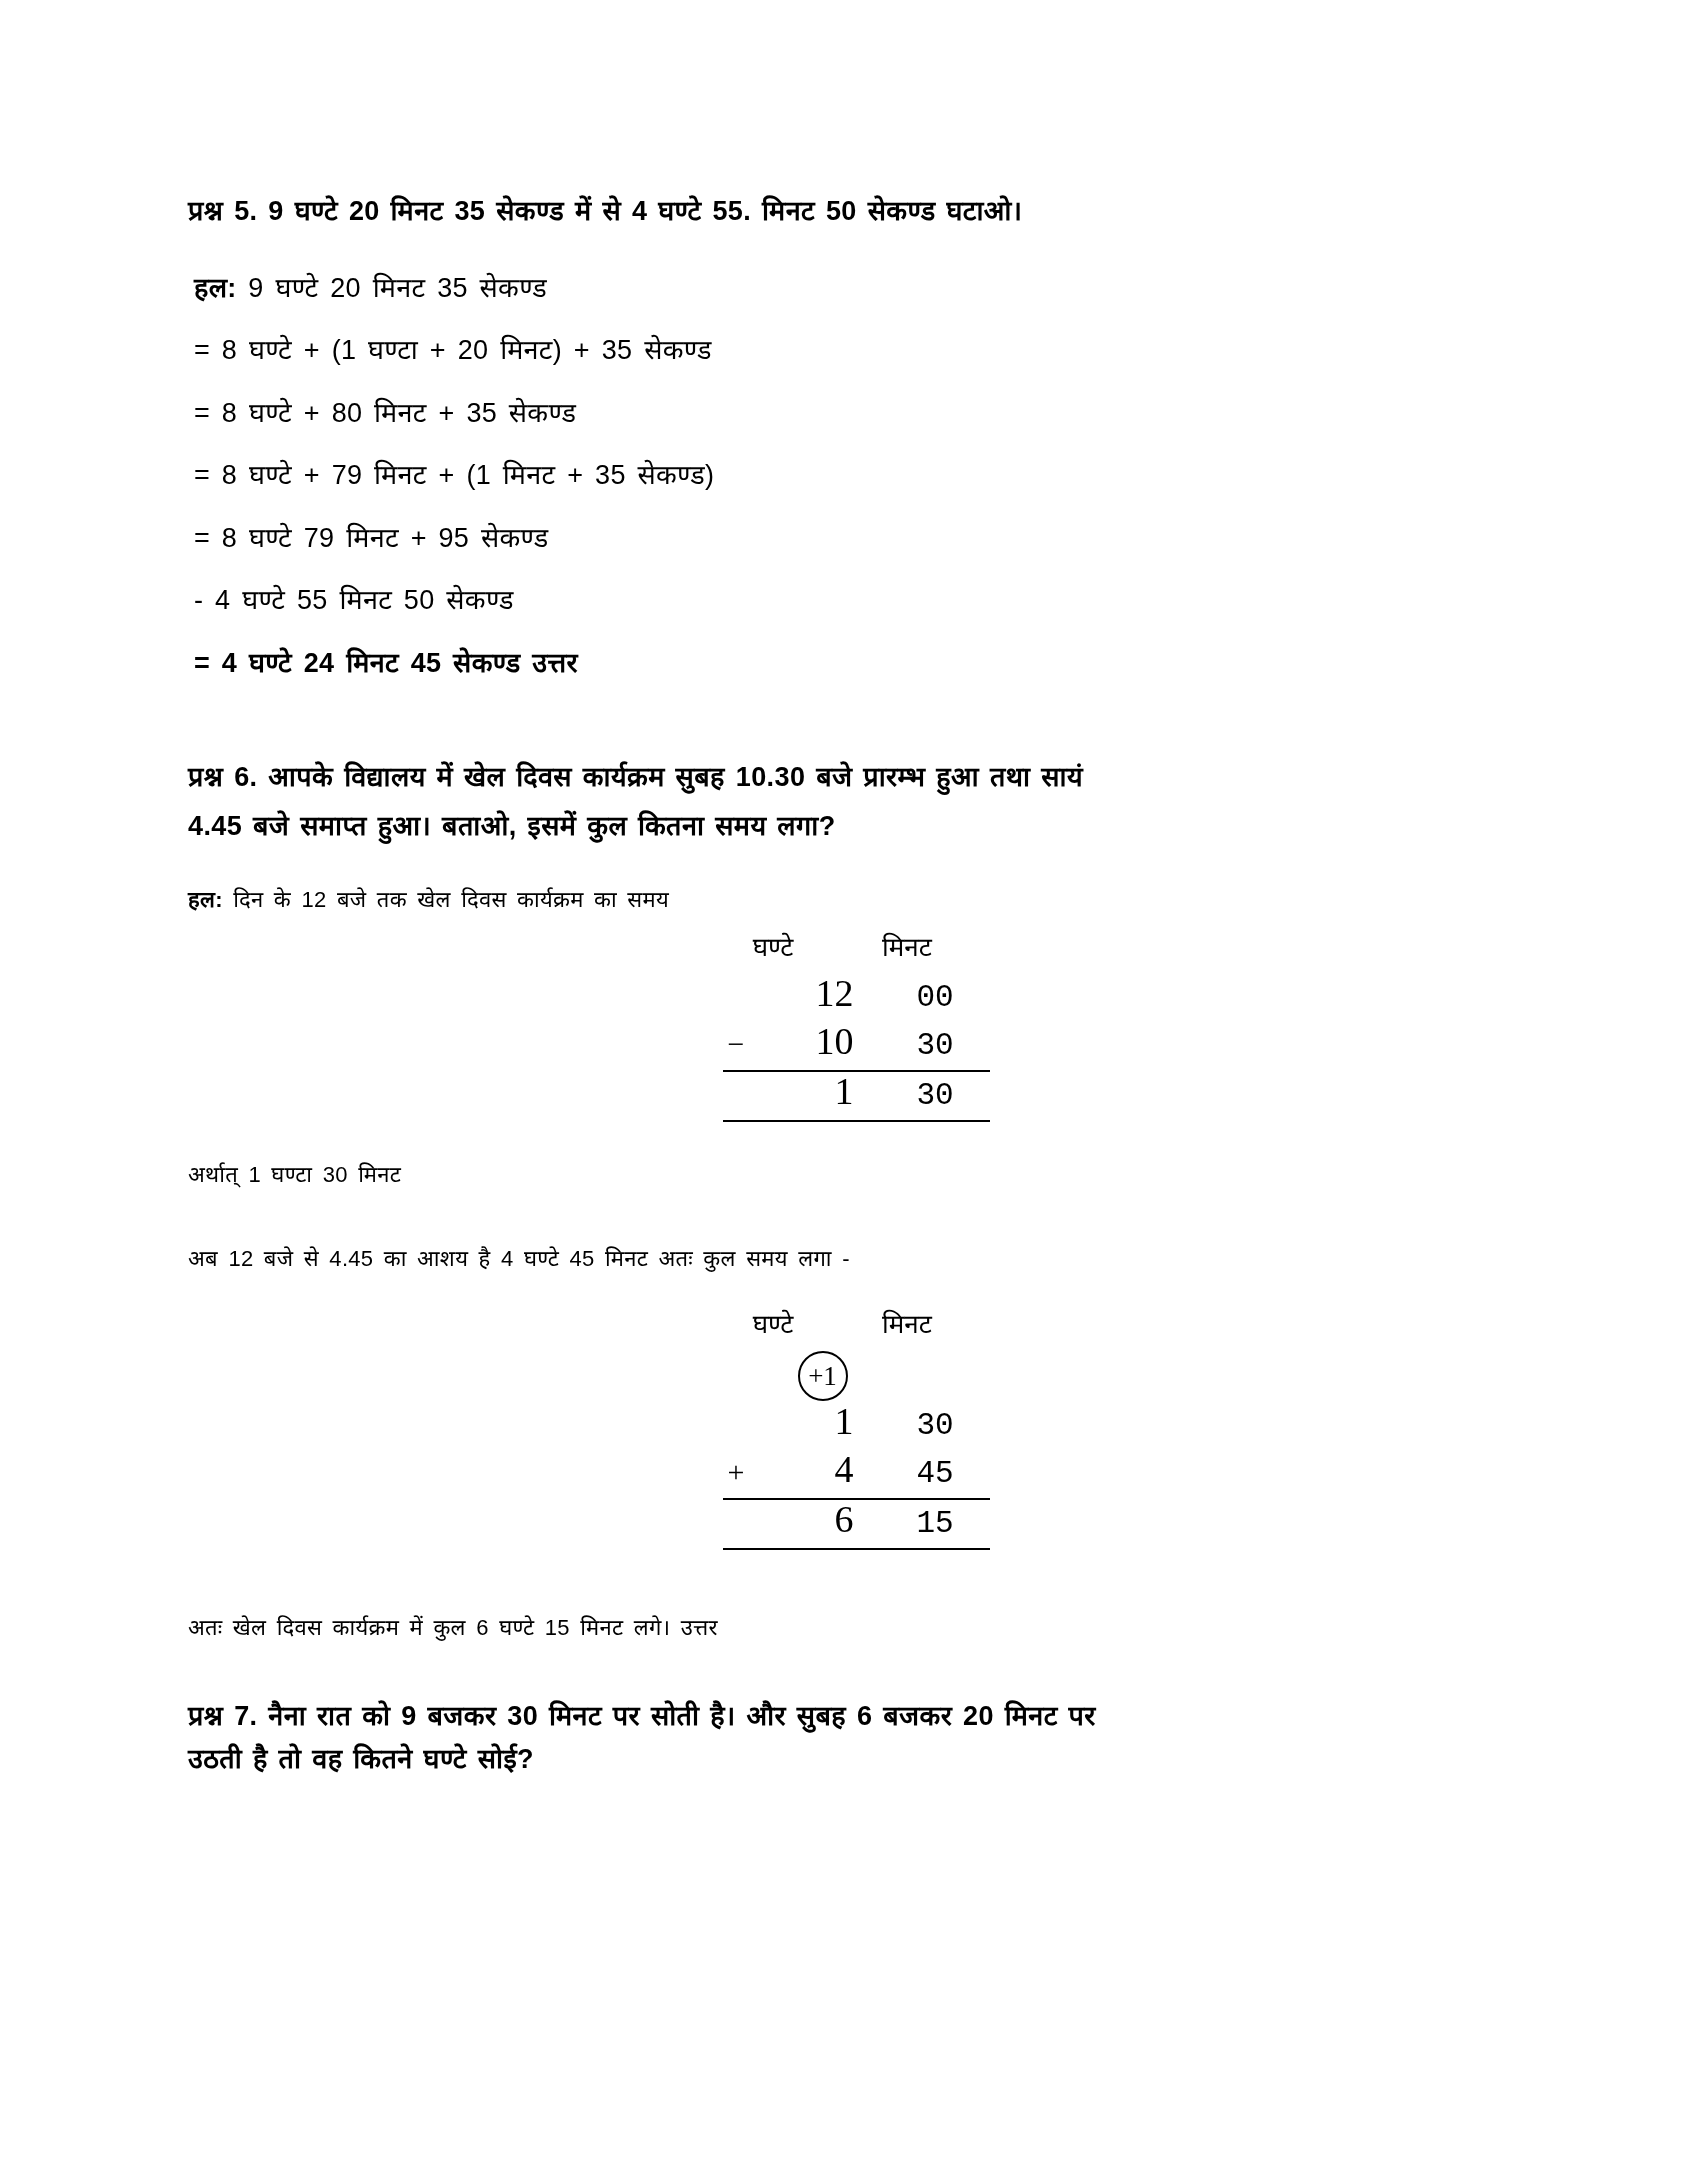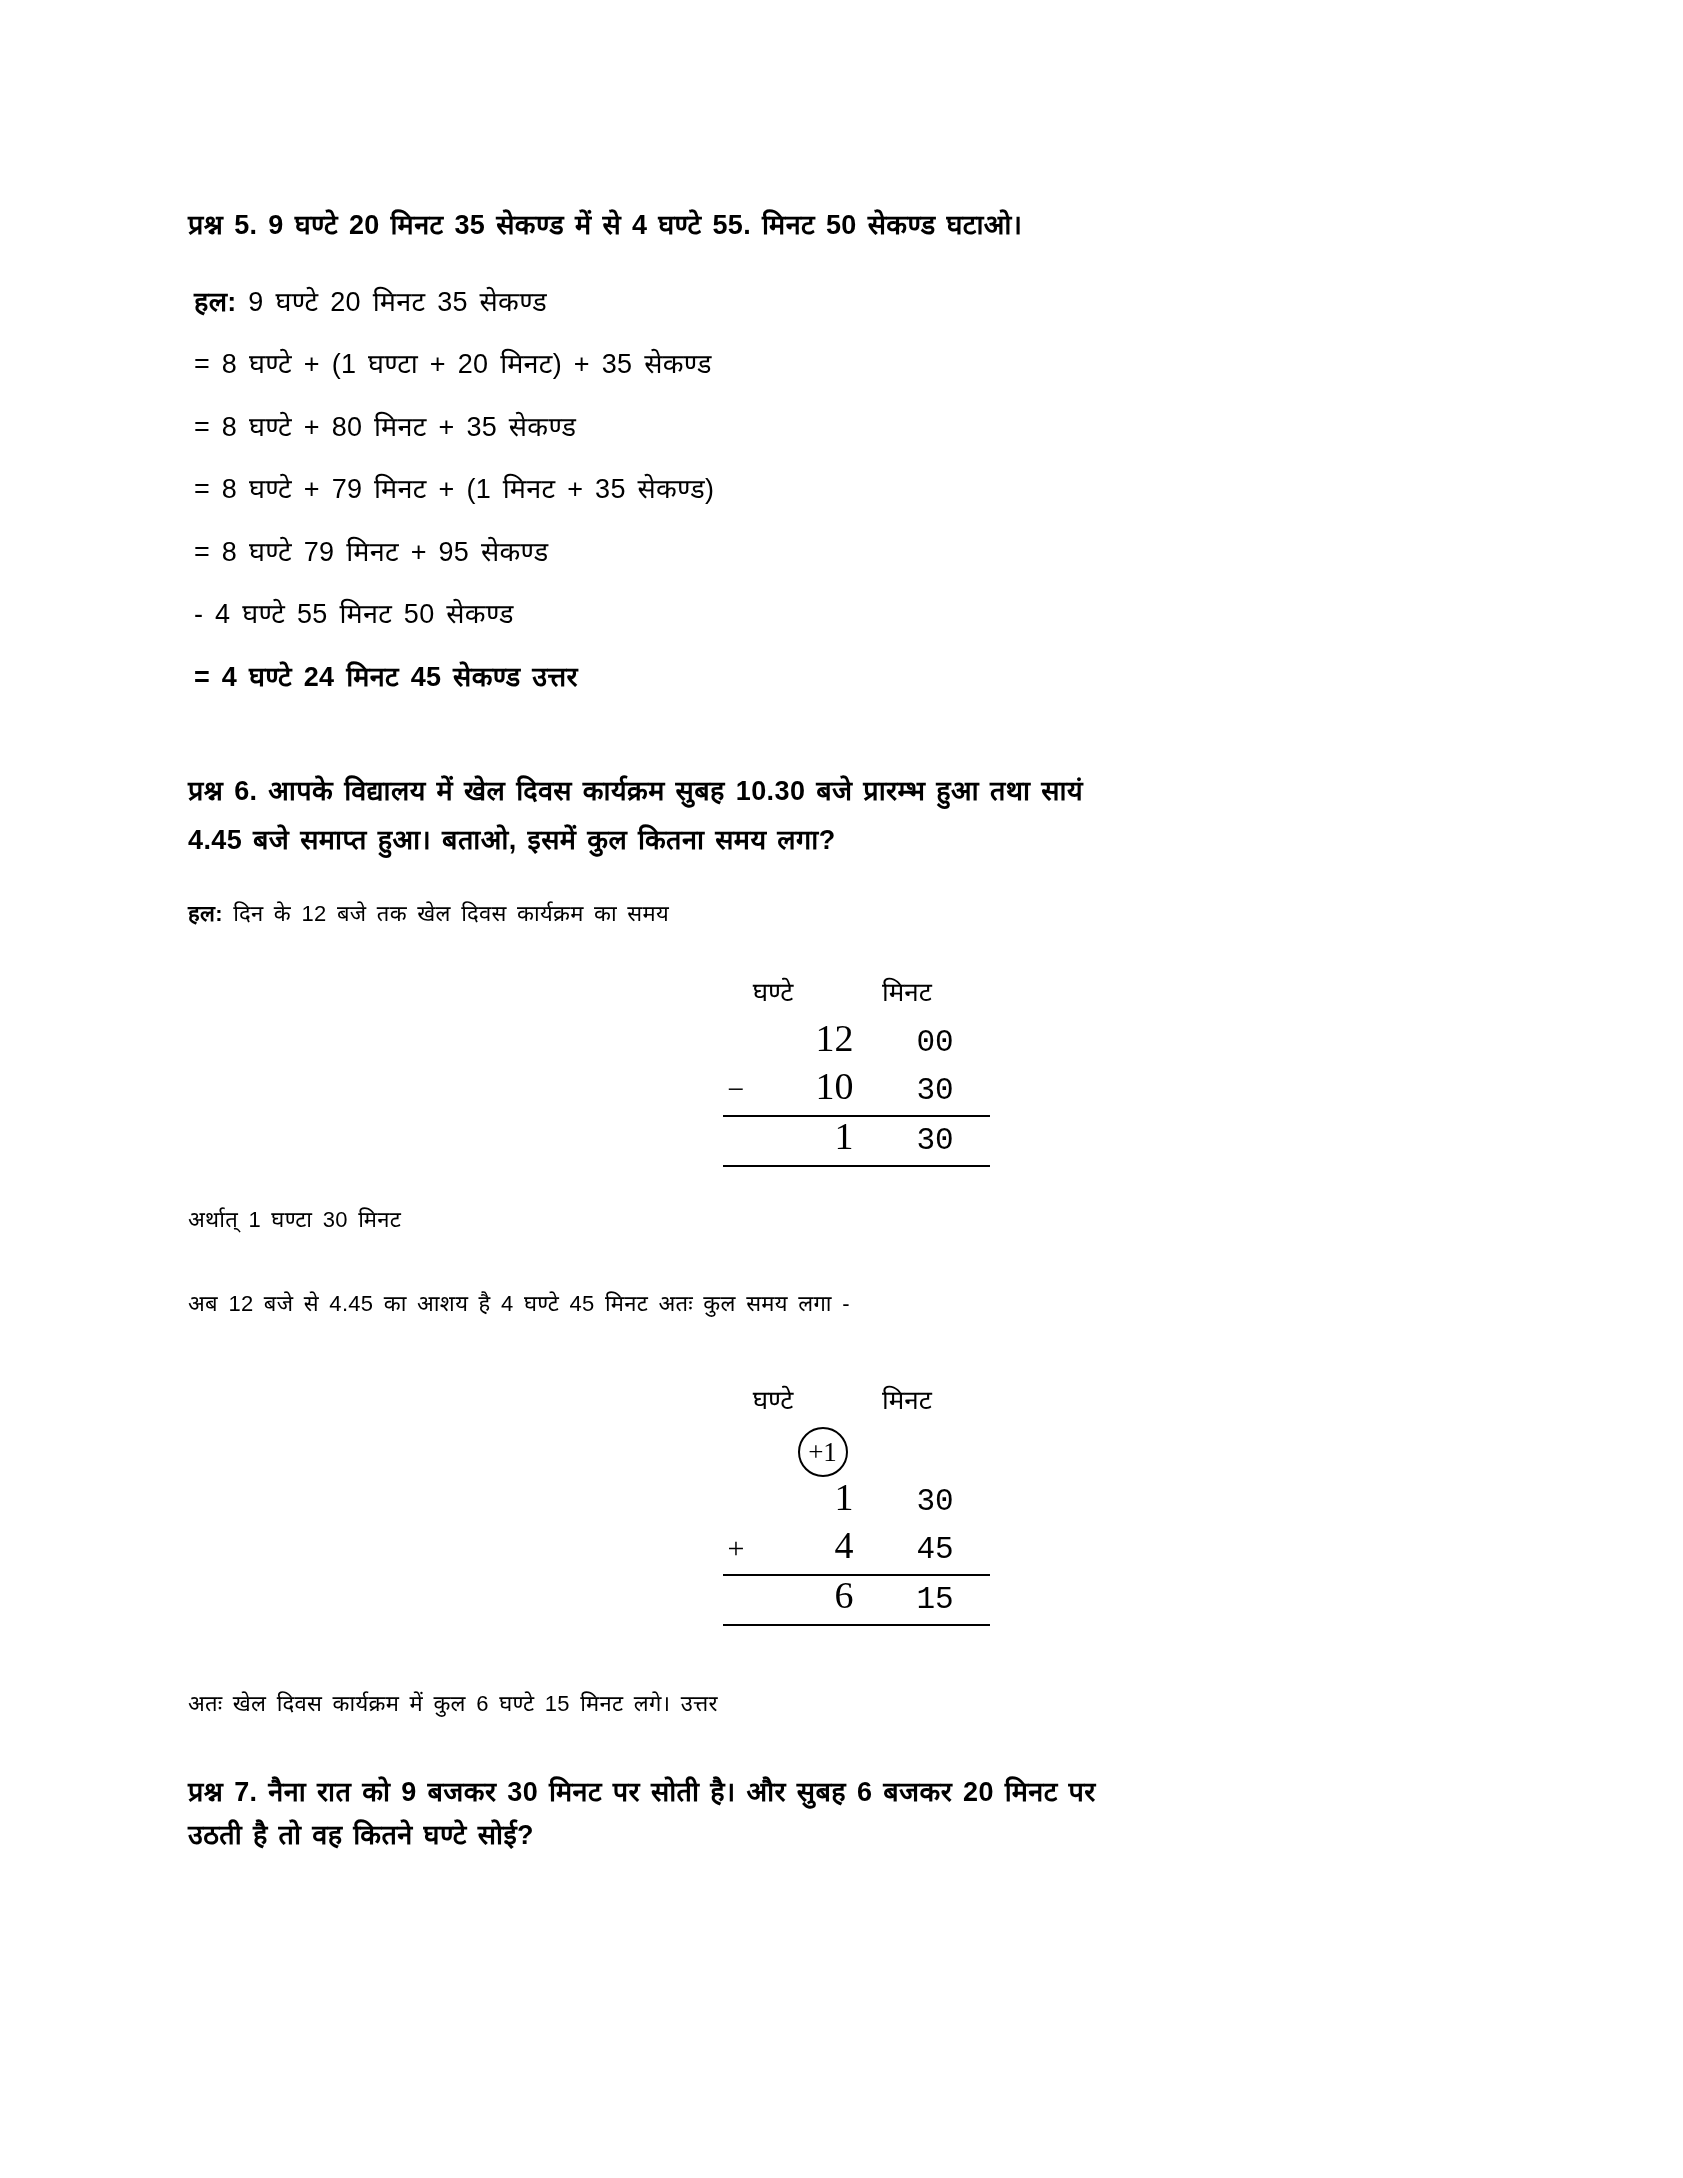--- a/index.html
+++ b/index.html
@@ -18,21 +18,21 @@
   .page {
     position: absolute;
     top: 0; left: 0;
     width: 1683px;
     height: 2178px;
     background: #ffffff;
   }
   .content {
     position: absolute;
     left: 188px;
-    top: 204px;
+    top: 190px;
     width: 1317px;
   }
 
   
   .q-heading {
     font-weight: bold;
     font-size: 27px;
     line-height: 1.62;
     letter-spacing: 0.4px;
     margin: 0 0 34px 0;
@@ -74,21 +74,20 @@
   }
   .calc {
     display: inline-block;
     font-family: "Liberation Serif", "DejaVu Serif", serif;
     font-size: 30px;
     line-height: 1.0;
   }
   .calc .hrow {
     display: flex;
     margin-bottom: 14px;
-    margin-top: 31px;
   }
   .calc .hcell {
     font-family: "Liberation Sans", "DejaVu Sans", sans-serif;
     font-size: 26px;
     text-align: center;
   }
   .calc .hcell.h1 { width: 149px; }
   .calc .hcell.h2 { width: 119px; }
 
   .calc .row {

